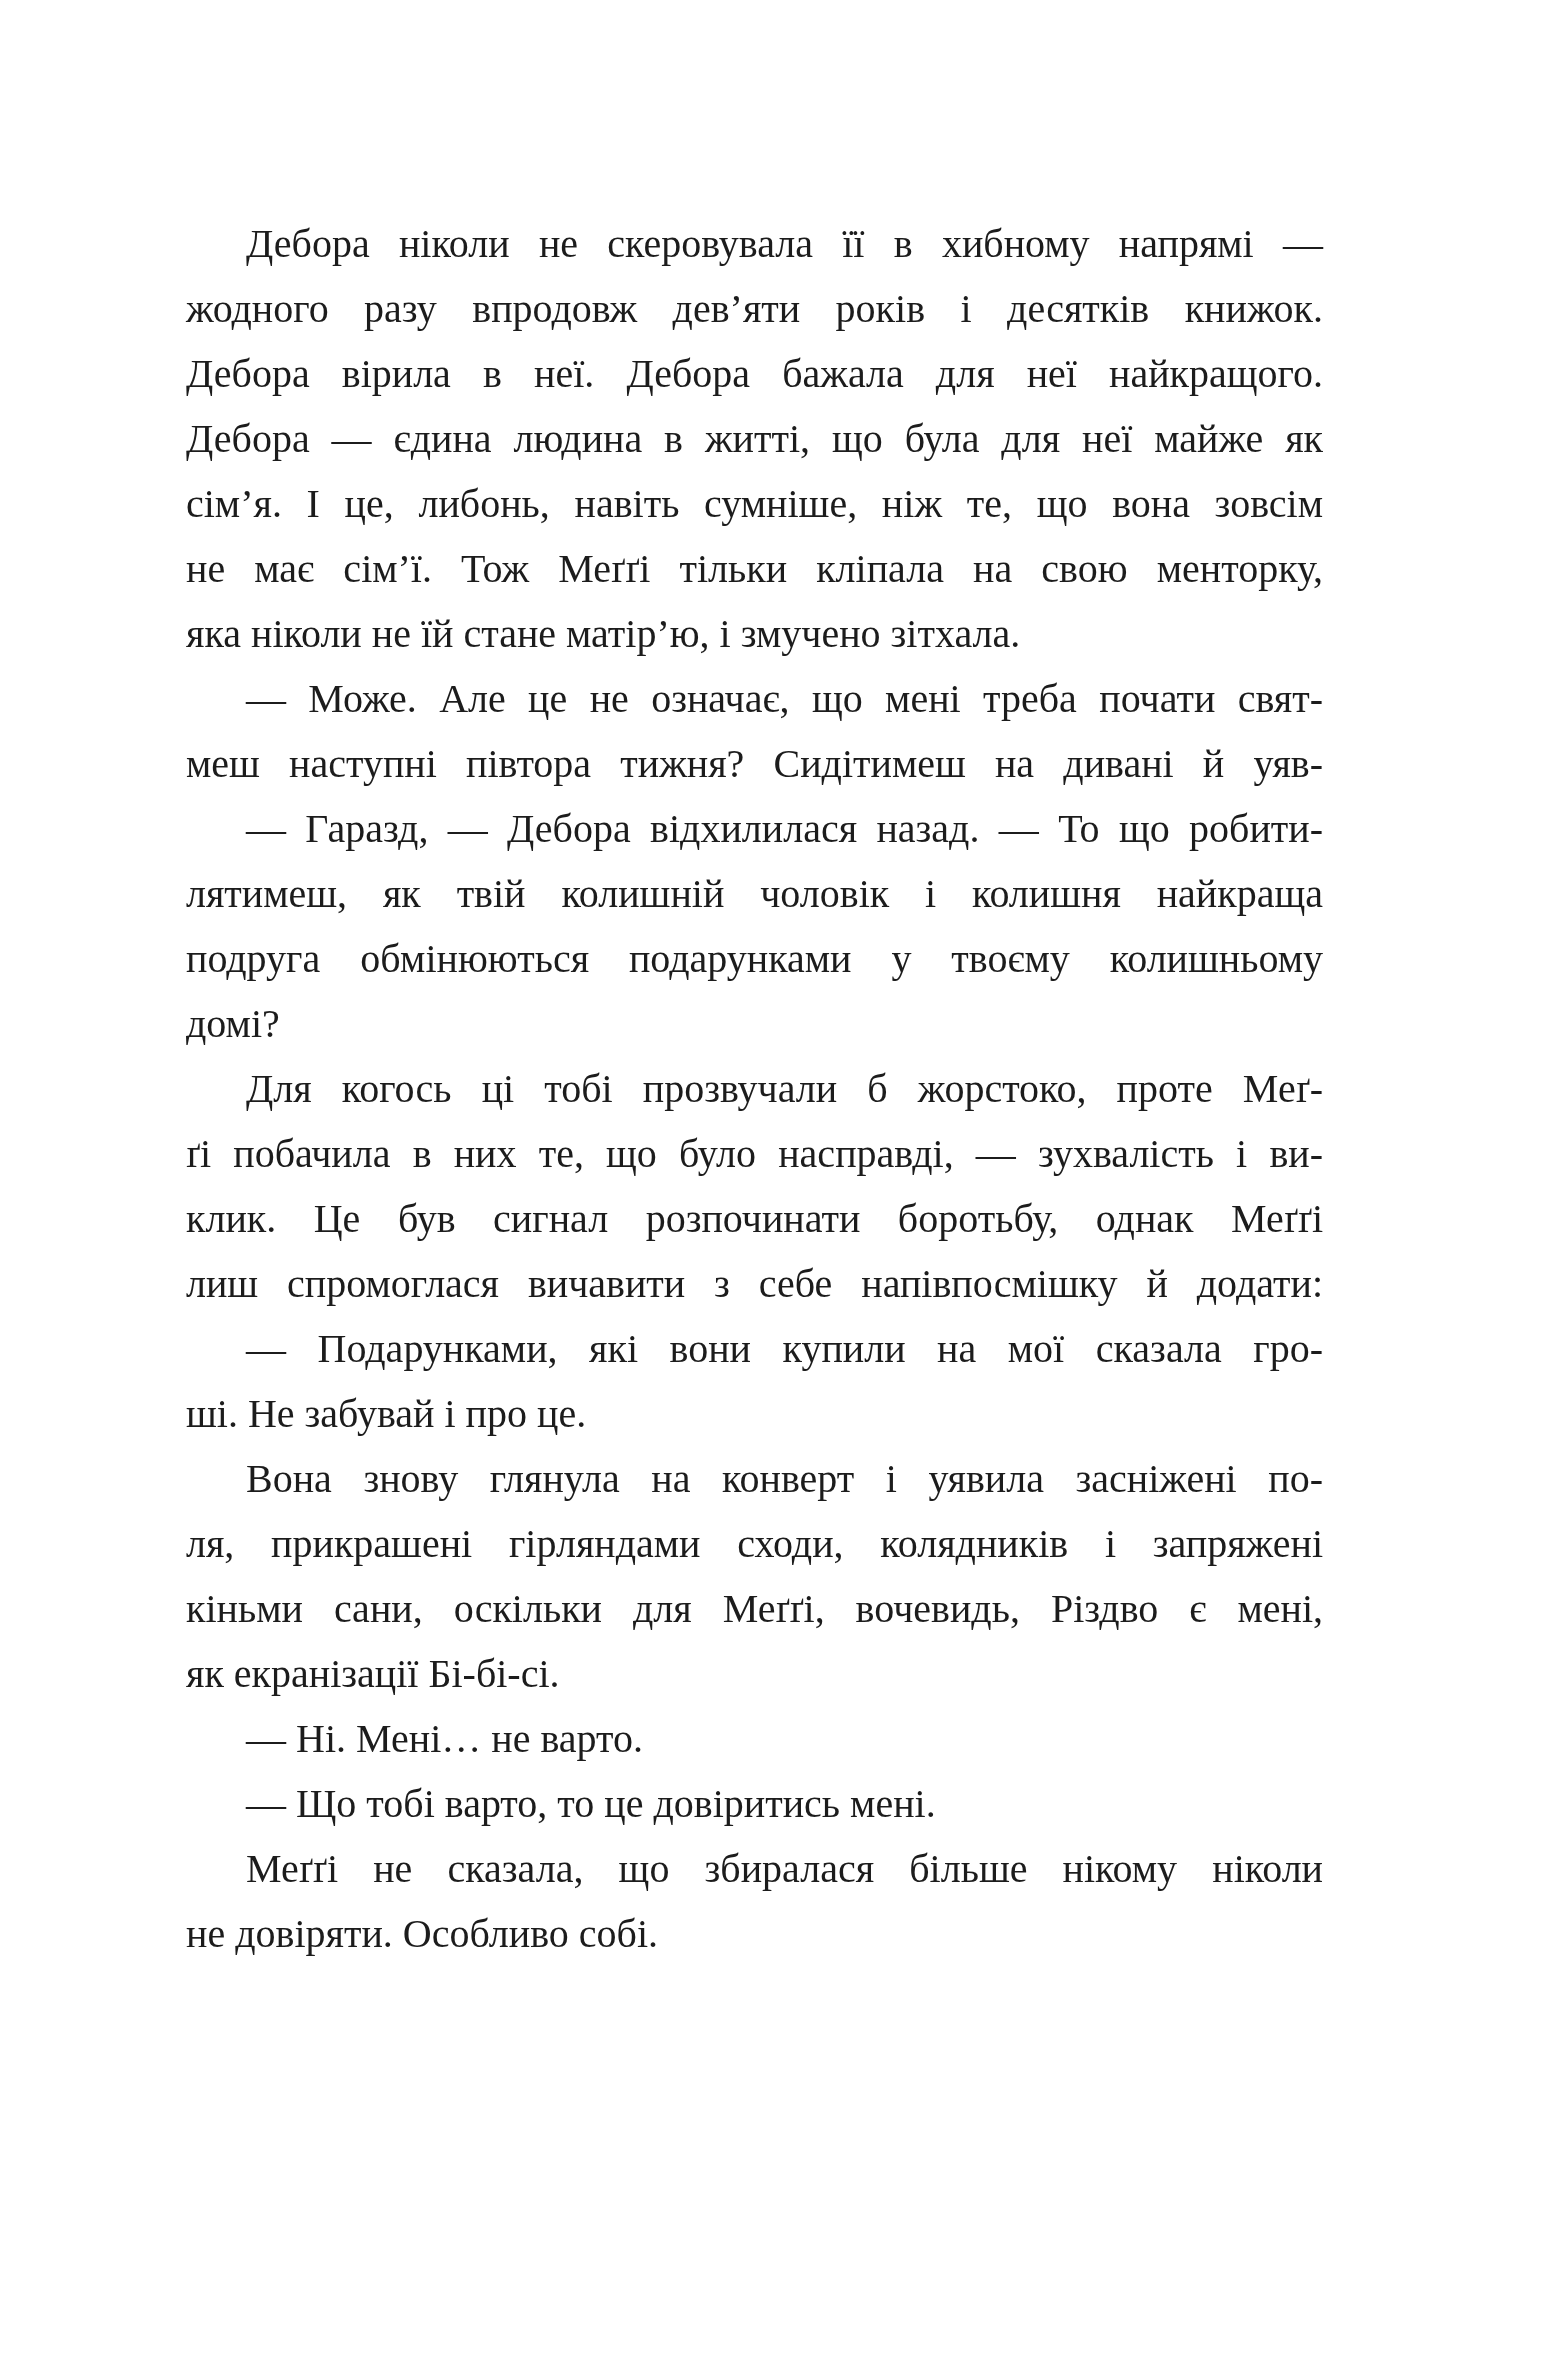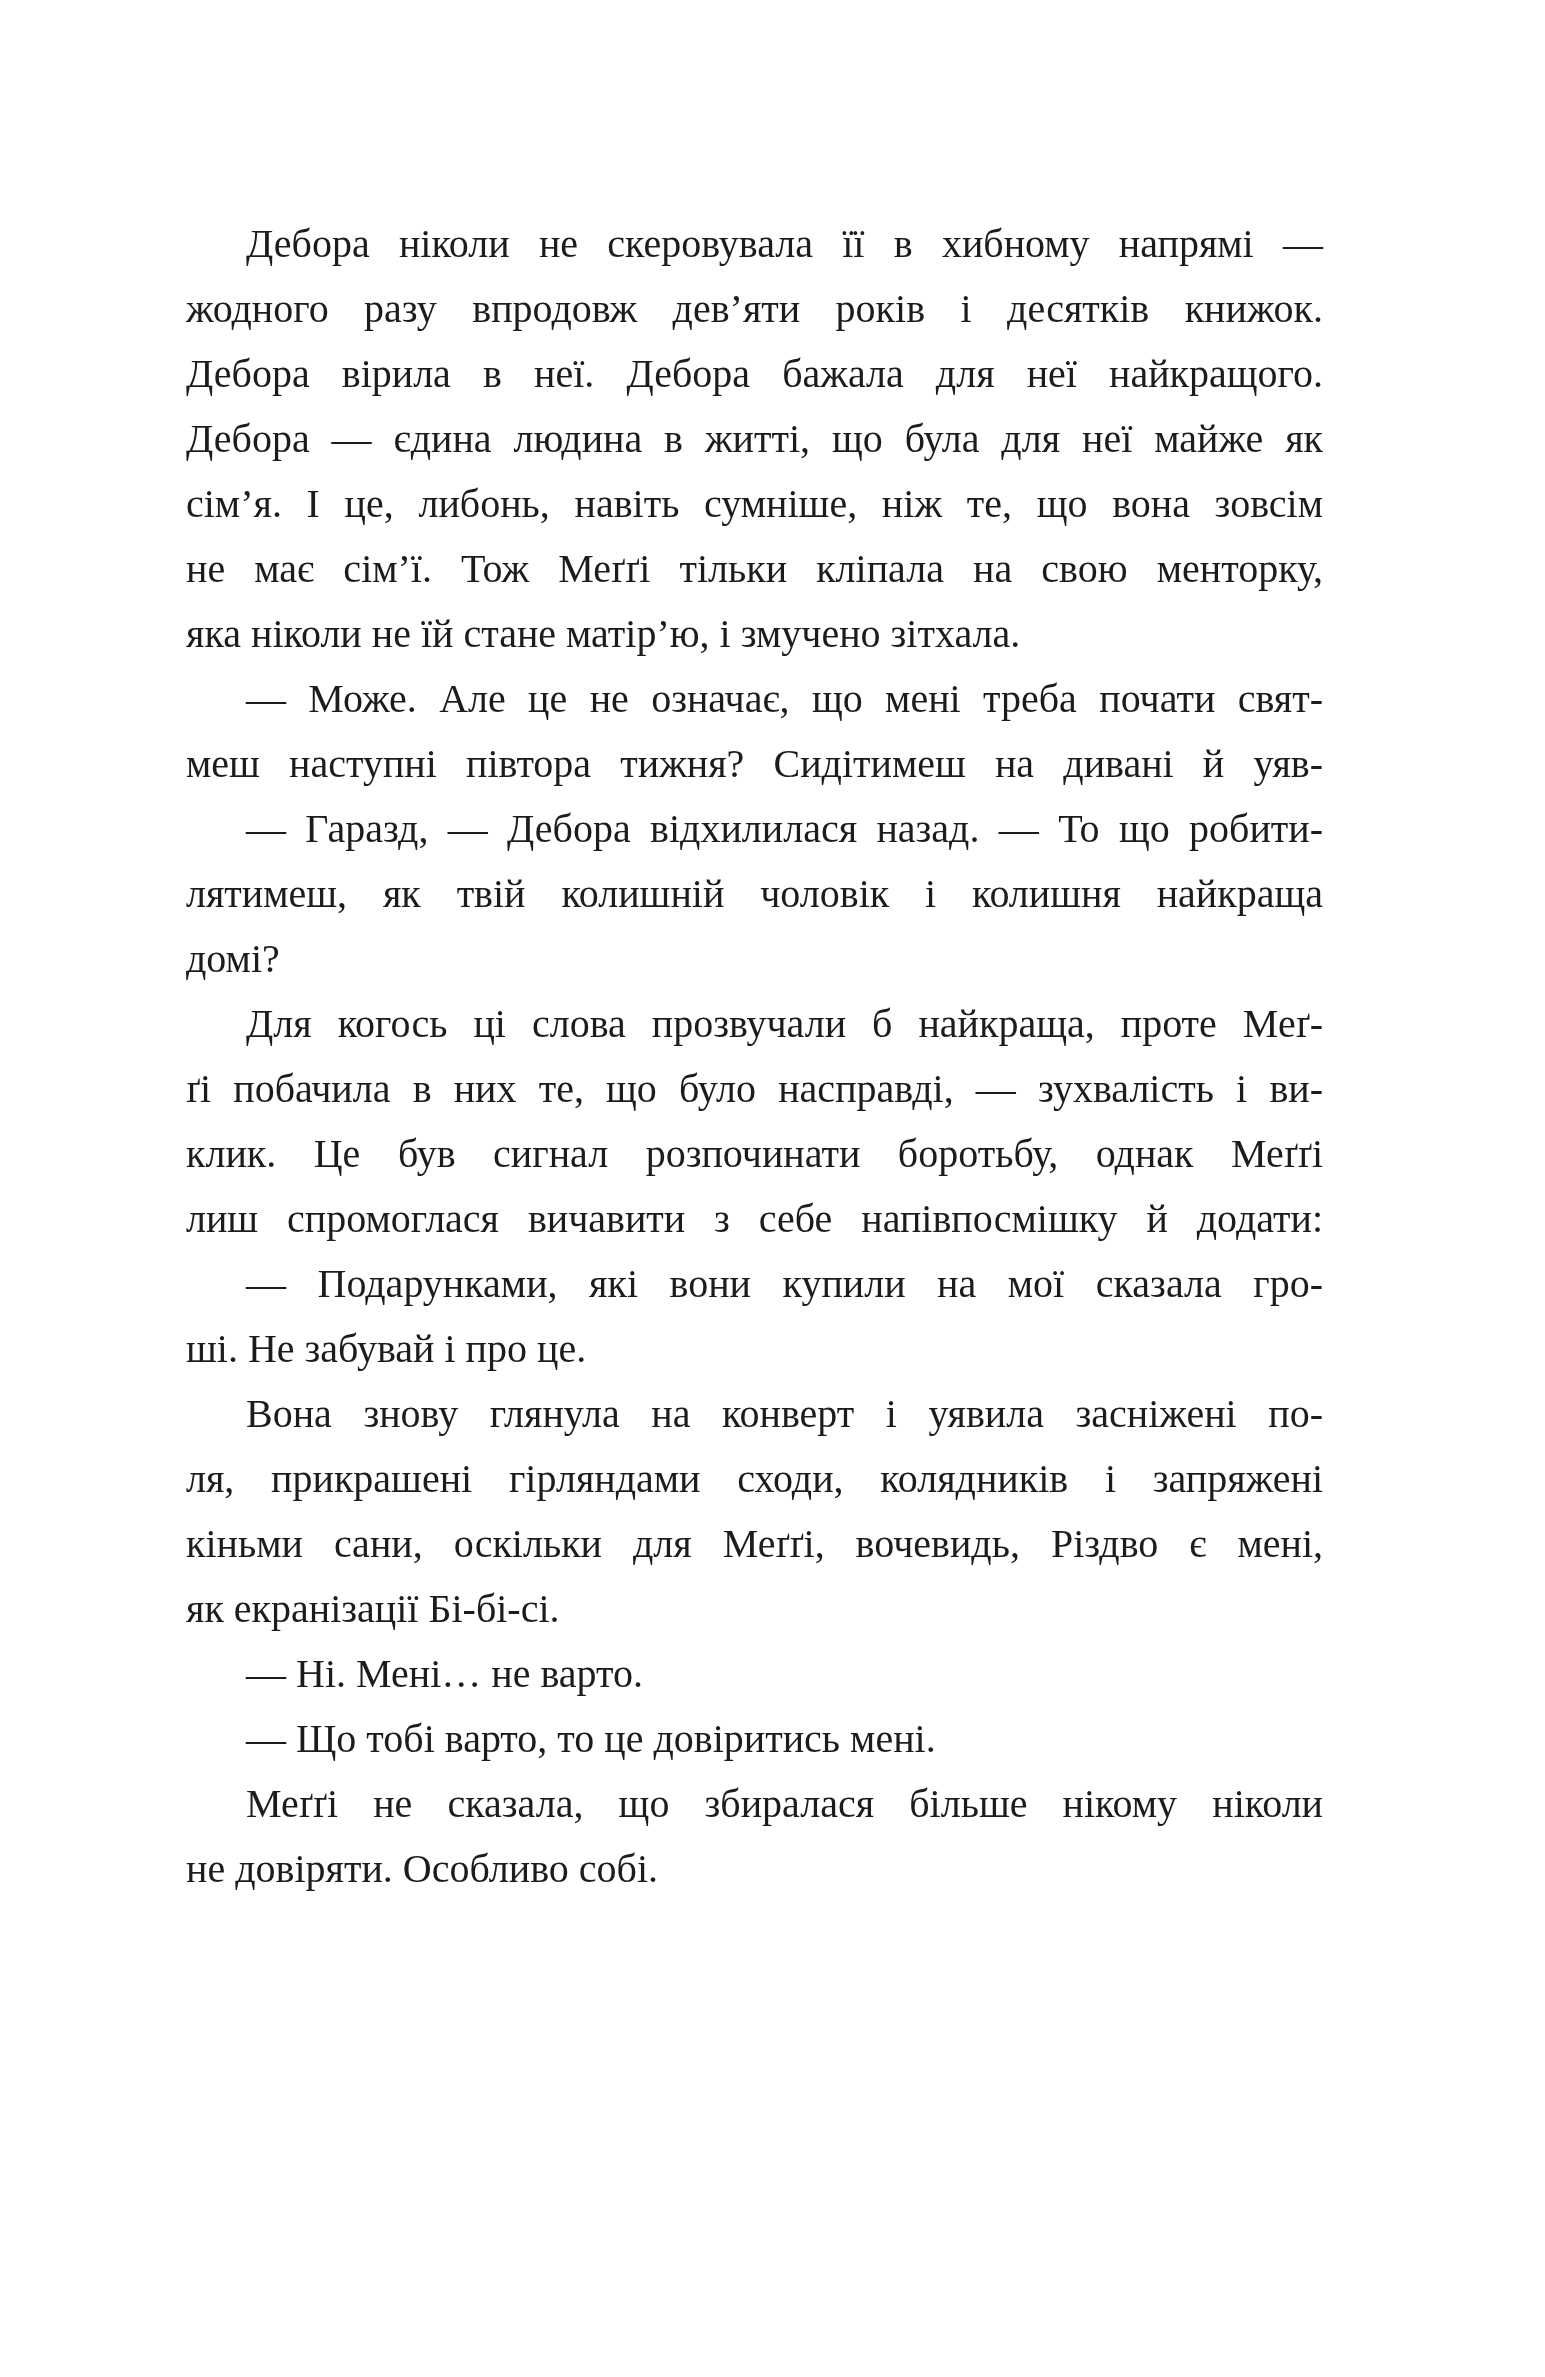--- a/index.html
+++ b/index.html
@@ -55,25 +55,26 @@
   </div>
 
   <div class="paragraph">
     <span class="line indent">— Може. Але це не означає, що мені треба почати свят-</span>
   </div>
 
   <div class="paragraph">
     <span class="line">меш наступні півтора тижня? Сидітимеш на дивані й уяв-</span>
     <span class="line indent">— Гаразд, — Дебора відхилилася назад. — То що робити-</span>
     <span class="line">лятимеш, як твій колишній чоловік і колишня найкраща</span>
+    <span class="line">подруга обмінюються подарунками у твоєму колишньому</span>
     <span class="line last">домі?</span>
   </div>
 
   <div class="paragraph">
-    <span class="line indent">Для когось ці слова прозвучали б найкраща, проте Меґ-</span>
+    <span class="line indent">Для когось ці тобі прозвучали б жорстоко, проте Меґ-</span>
     <span class="line">ґі побачила в них те, що було насправді, — зухвалість і ви-</span>
     <span class="line">клик. Це був сигнал розпочинати боротьбу, однак Меґґі</span>
     <span class="line">лиш спромоглася вичавити з себе напівпосмішку й додати:</span>
   </div>
 
   <div class="paragraph">
     <span class="line indent">— Подарунками, які вони купили на мої сказала гро-</span>
     <span class="line last">ші. Не забувай і про це.</span>
   </div>
 

